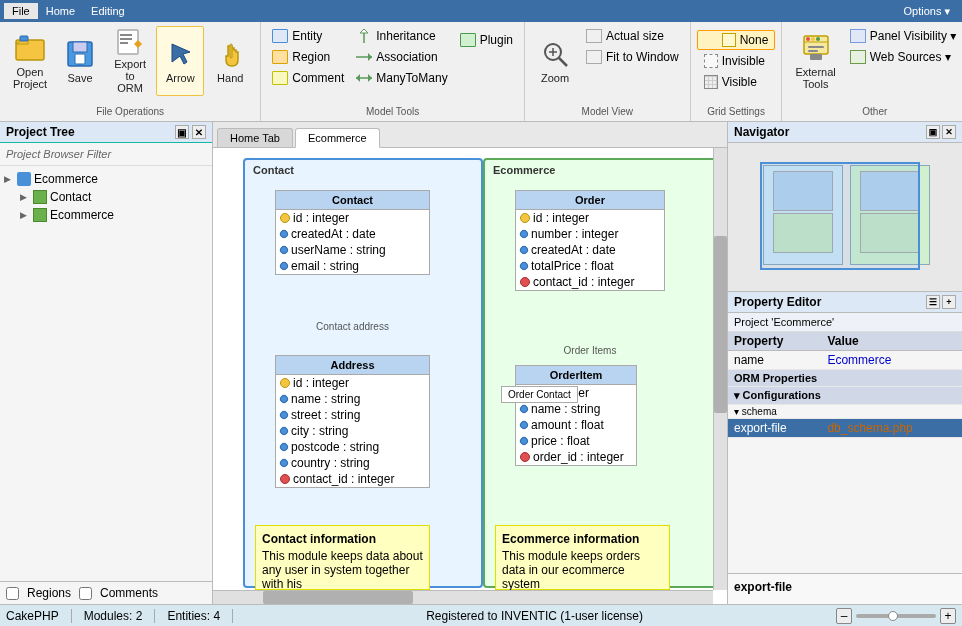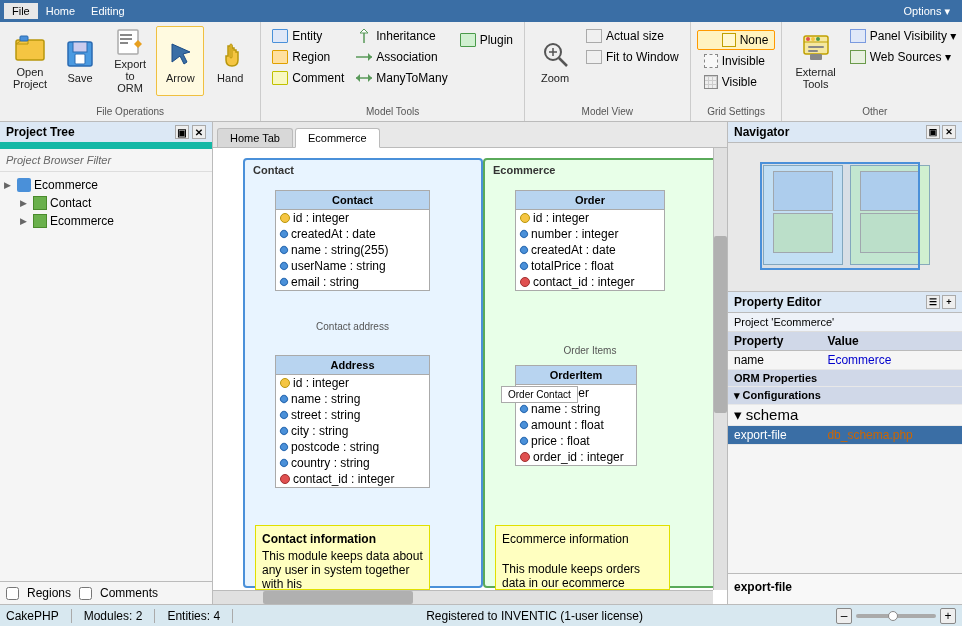--- a/index.html
+++ b/index.html
@@ -22,21 +22,21 @@
     .ribbon-btn-large .btn-label { font-size: 11px; text-align: center; margin-top: 2px; color: #222; }
     .ribbon-btn-small { display: flex; align-items: center; gap: 4px; padding: 2px 4px; cursor: pointer; border: 1px solid transparent; border-radius: 2px; white-space: nowrap; }
     .ribbon-small-group { display: flex; flex-direction: column; gap: 1px; justify-content: center; }
     .ribbon-grid-group { display: flex; flex-direction: column; gap: 1px; }
     .ribbon-grid-btn { display: flex; align-items: center; gap: 4px; padding: 2px 6px; cursor: pointer; border: 1px solid transparent; border-radius: 2px; }
     .ribbon-grid-btn.active { border: 1px solid #f90; background: #fff3c0; padding-left: 24px; }
 
     
     .main-area { display: flex; flex: 1; overflow: hidden; }
     .sidebar { width: 213px; background: #f5f5f5; border-right: 1px solid #bbb; display: flex; flex-direction: column; }
-    .sidebar-title { background: #dce8f5; padding: 3px 6px; font-weight: bold; font-size: 11px; display: flex; align-items: center; justify-content: space-between; border-bottom: 7px solid #14b8a6; }
+    .sidebar-title { background: #dce8f5; padding: 3px 6px; font-weight: bold; font-size: 11px; display: flex; align-items: center; justify-content: space-between; border-bottom: 1px solid #14b8a6; }
     .sidebar-title-icons { display: flex; gap: 3px; }
     .sidebar-title-icon { width: 14px; height: 14px; display: flex; align-items: center; justify-content: center; cursor: pointer; font-size: 10px; border: 1px solid #aaa; background: #eee; }
     .sidebar-filter { padding: 4px 6px; border-bottom: 1px solid #ddd; }
     .sidebar-filter-text { font-size: 11px; color: #666; font-style: italic; }
     .sidebar-tree { flex: 1; overflow: auto; padding: 4px 0; }
     .tree-item { display: flex; align-items: center; gap: 3px; padding: 2px 4px; cursor: pointer; }
     .tree-indent { padding-left: 16px; }
     .tree-arrow { width: 10px; font-size: 9px; color: #666; cursor: pointer; }
     .tree-icon-pkg { width: 14px; height: 14px; background: #4a90d9; border-radius: 2px; display: flex; align-items: center; justify-content: center; }
 
@@ -390,24 +390,20 @@
               <div class="entity-field">
                 <span class="field-key pk"></span>
                 <span>id : integer</span>
               </div>
               <div class="entity-field">
                 <span class="field-key normal"></span>
                 <span>createdAt : date</span>
               </div>
               <div class="entity-field">
                 <span class="field-key normal"></span>
-                <span>name : string(255)</span>
-              </div>
-              <div class="entity-field">
-                <span class="field-key normal"></span>
                 <span>userName : string</span>
               </div>
               <div class="entity-field">
                 <span class="field-key normal"></span>
                 <span>email : string</span>
               </div>
             </div>
 
             <div style="position:absolute;left:30px;top:161px;font-size:10px;color:#555;text-align:center;width:155px;">Contact address</div>
 
@@ -498,21 +494,21 @@
                 <span class="field-key normal"></span>
                 <span>price : float</span>
               </div>
               <div class="entity-field">
                 <span class="field-key fk"></span>
                 <span>order_id : integer</span>
               </div>
             </div>
 
             <div class="note-box" style="left:10px;top:365px;width:175px;height:65px;">
-              <div style="font-weight:normal;margin-bottom:16px;">Ecommerce information</div>
+              <div style="font-weight:bold;margin-bottom:3px;">Ecommerce information</div>
               <div>This module keeps orders data in our ecommerce system</div>
             </div>
           </div>
 
         </div>
       </div>
 
       <div style="position:absolute;right:0;top:0;width:14px;height:calc(100% - 14px);background:#e0e0e0;border-left:1px solid #bbb;">
         <div style="position:absolute;top:20%;width:100%;height:40%;background:#b0b0b0;border-radius:2px;"></div>
       </div>
@@ -571,21 +567,21 @@
               <td>name</td>
               <td class="prop-val">Ecommerce</td>
             </tr>
             <tr>
               <td colspan="2" class="prop-group-light">ORM Properties</td>
             </tr>
             <tr>
               <td colspan="2" class="prop-group-light">▾ Configurations</td>
             </tr>
             <tr>
-              <td colspan="2" style="padding:1px 6px;font-size:15px;margin-top:31px;">▾ schema</td>
+              <td colspan="2" style="padding:1px 6px;font-size:10px;margin-top:31px;">▾ schema</td>
             </tr>
             <tr class="prop-selected-row">
               <td>export-file</td>
               <td class="prop-val file">db_schema.php</td>
             </tr>
           </tbody>
         </table>
       </div>
       <div class="prop-description">
         <div class="prop-desc-title">export-file</div>

